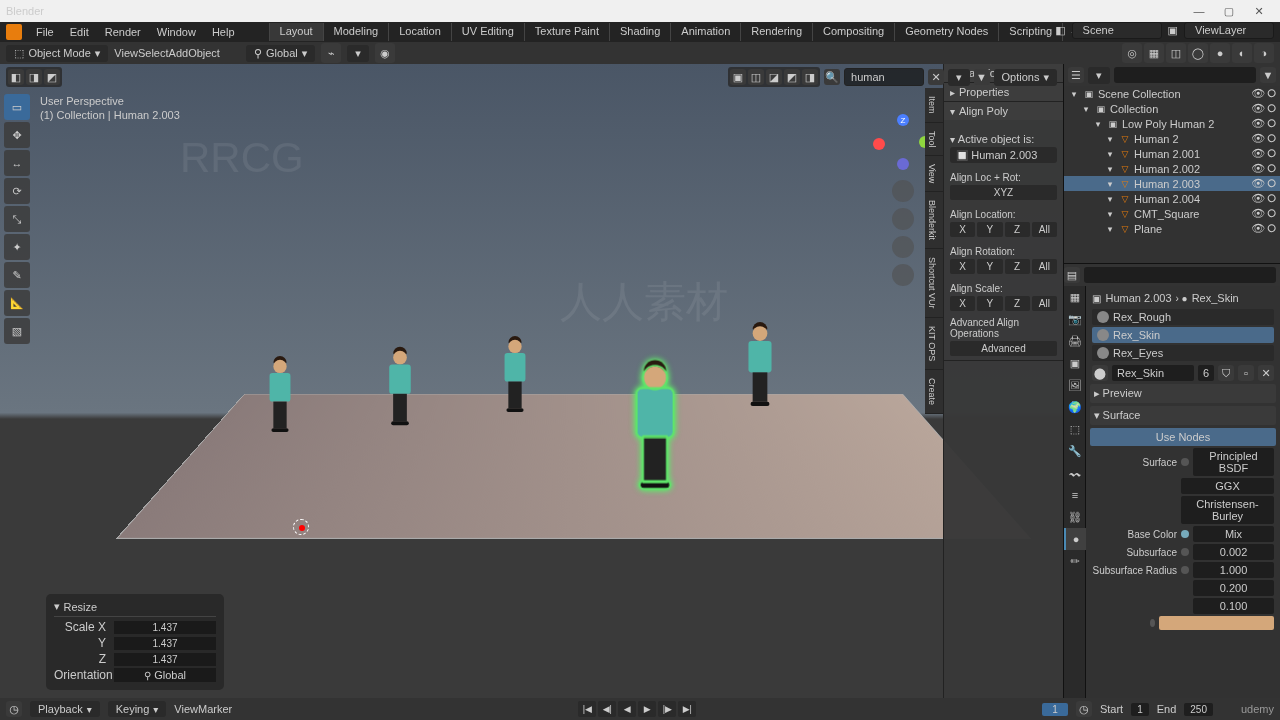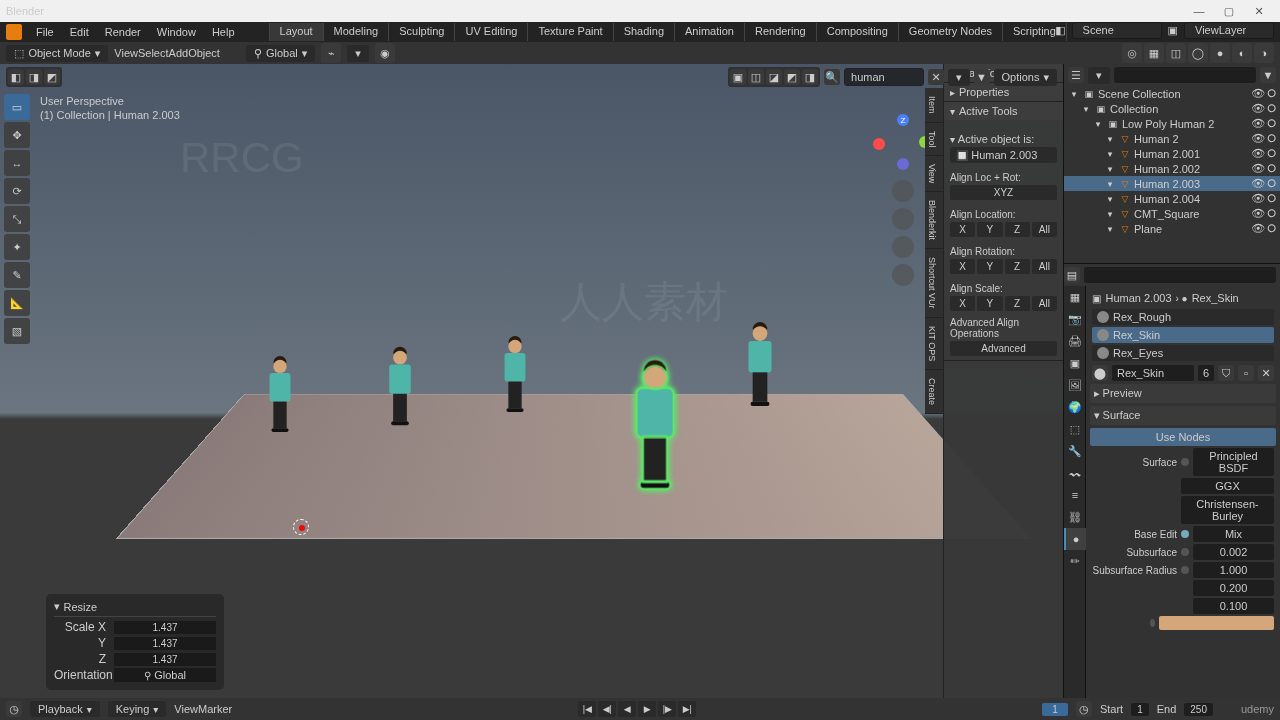--- a/index.html
+++ b/index.html
@@ -119,21 +119,21 @@
   <span class="winbtn">▢</span>
   <span class="winbtn">✕</span>
 </div>
 
 <div class="menubar">
   <div class="logo"></div>
   <div id="menus"><span class="m">File</span><span class="m">Edit</span><span class="m">Render</span><span class="m">Window</span><span class="m">Help</span></div>
   <div class="workspace-tabs" id="wtabs">
       <div class="wt active">Layout</div>
       <div class="wt">Modeling</div>
-      <div class="wt">Sculpting</div>
+      <div class="wt">Location</div>
       <div class="wt">UV Editing</div>
       <div class="wt">Texture Paint</div>
       <div class="wt">Shading</div>
       <div class="wt">Animation</div>
       <div class="wt">Rendering</div>
       <div class="wt">Compositing</div>
       <div class="wt">Geometry Nodes</div>
       <div class="wt">Scripting</div>
       <div class="plus">+</div>
     </div>
@@ -267,21 +267,21 @@
     </div>
 
     <div class="npanel">
       <div class="sec">
           <div class="sec-h">▸ <span>Transform</span></div>
         </div>
       <div class="sec">
           <div class="sec-h">▸ <span>Properties</span></div>
         </div>
       <div class="sec">
-        <div class="sec-h">▾ <span>Active Tools</span></div>
+        <div class="sec-h">▾ <span>Align Poly</span></div>
         <div class="sec-b">
           <div class="lbl">▾ <span>Active object is:</span></div>
           <div class="fld">🔲 <span>Human 2.003</span></div>
           <div class="lbl">Align Loc + Rot:</div>
           <div class="brow">
               <div class="bcell">XYZ</div>
             </div>
           <div class="lbl">Align Location:</div>
           <div class="brow" id="arow1">
               <div class="bcell">X</div>
@@ -500,21 +500,21 @@
             </div>
           <div class="prow">
               <div class="plab"></div>
               <div class="pval">GGX</div>
             </div>
           <div class="prow">
               <div class="plab"></div>
               <div class="pval">Christensen-Burley</div>
             </div>
           <div class="prow">
-              <div class="plab">Base Edit</div>
+              <div class="plab">Base Color</div>
               <span class="dot" style="background:#7ab"></span>
               <div class="pval">Mix</div>
             </div>
           <div class="prow">
               <div class="plab">Subsurface</div>
               <span class="dot"></span>
               <div class="pval">0.002</div>
             </div>
           <div class="prow">
               <div class="plab">Subsurface Radius</div>

